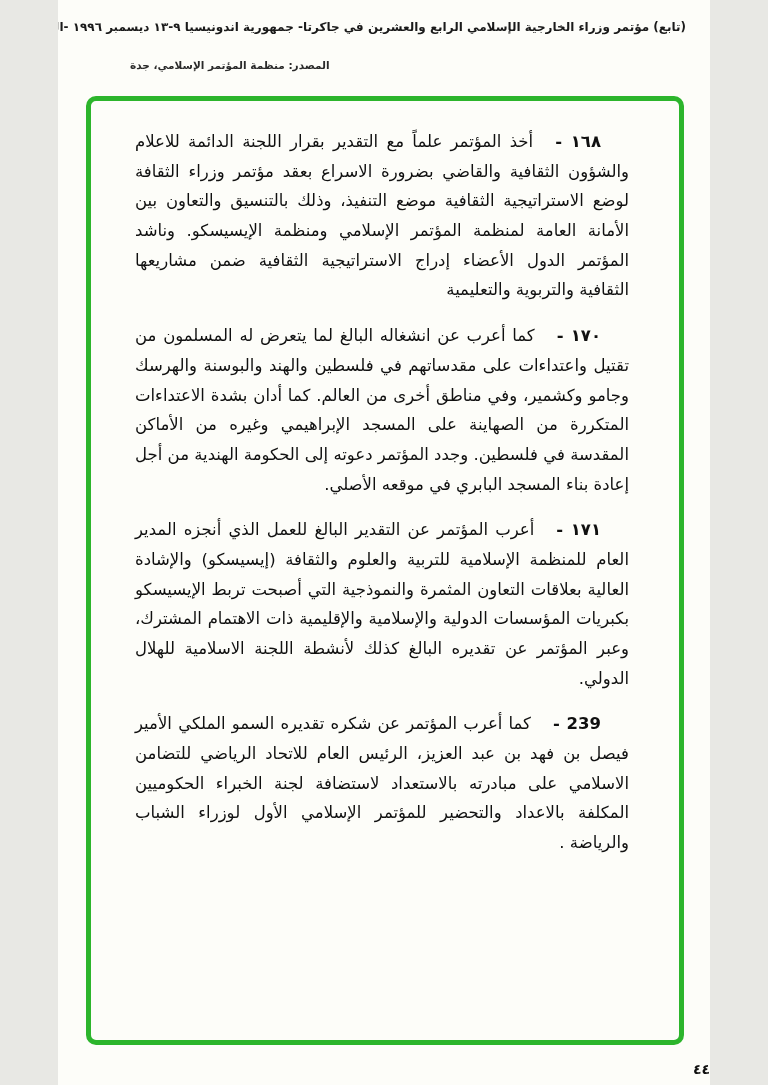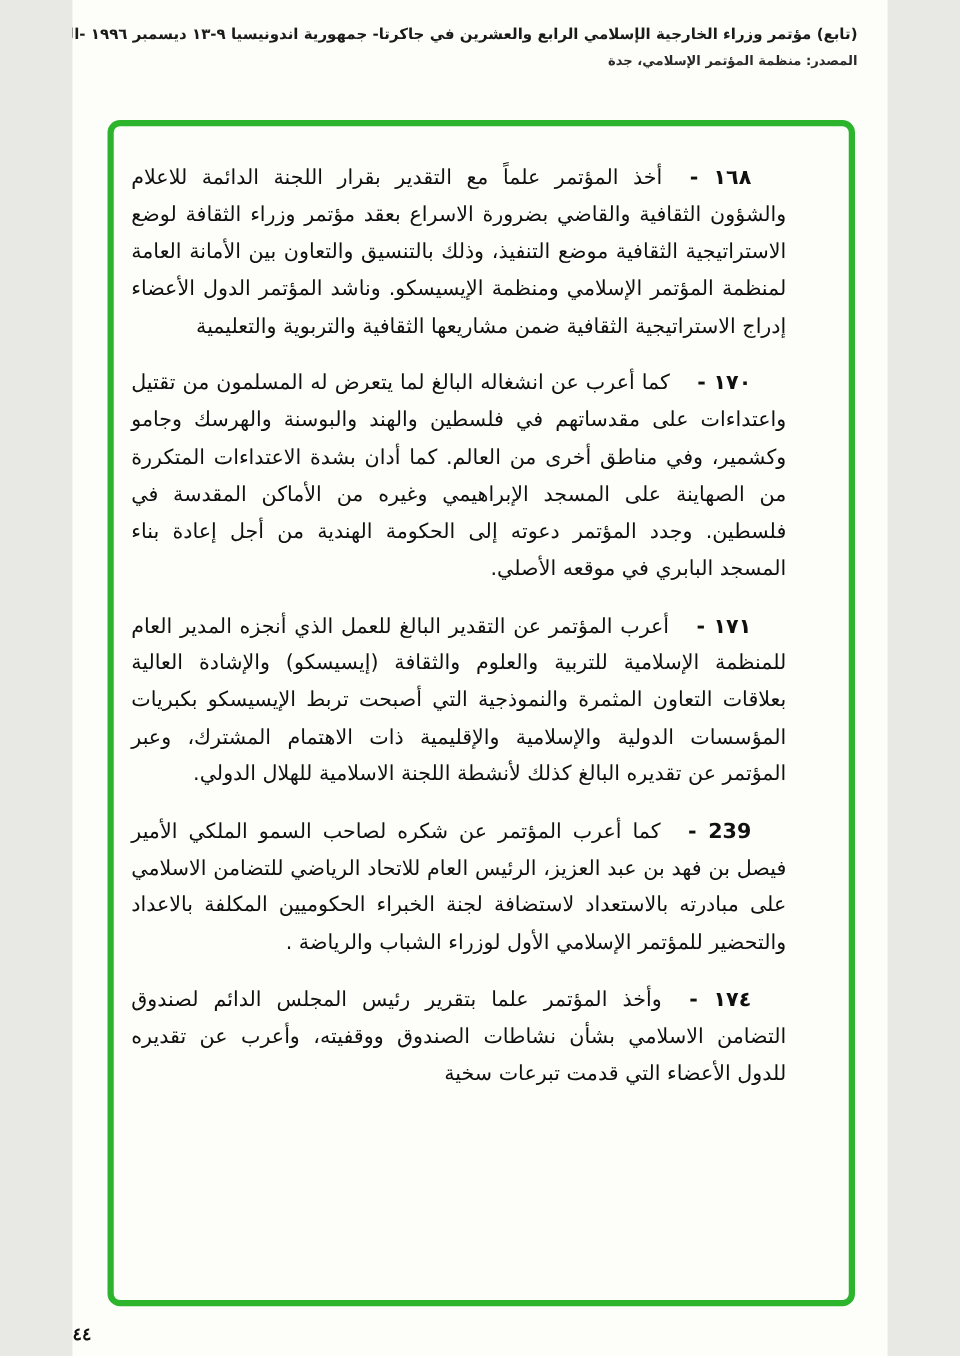--- a/index.html
+++ b/index.html
@@ -26,39 +26,39 @@
     color: #1a1a1a;
   }
   .header-line1 {
     font-size: 12px;
     font-weight: bold;
     text-align: center;
     letter-spacing: 0.2px;
     white-space: nowrap;
   }
   .header-line2 {
-    margin-top: 9px;
+    margin-top: 25px;
     font-size: 10.5px;
     font-weight: bold;
     direction: rtl;
-    text-align: right;
+    text-align: left;
     padding-left: 48px;
     color: #2a2a2a;
   }
   .content-box {
     position: absolute;
     top: 96px;
     left: 28px;
     right: 26px;
     bottom: 40px;
     border: 5px solid #2cb52c;
     border-radius: 10px;
     background: #fdfdf9;
     box-sizing: border-box;
-    padding: 26px 50px 14px 14px;
+    padding: 26px 50px 14px 44px;
     overflow: hidden;
   }
   .para {
     direction: rtl;
     text-align: justify;
     font-size: 16.5px;
     line-height: 1.8;
     color: #101010;
     margin: 0 0 16px 0;
     text-indent: 28px;
@@ -67,25 +67,24 @@
   .para-num {
     font-weight: bold;
     margin-left: 22px;
     white-space: nowrap;
   }
   .footer {
     position: absolute;
     bottom: 8px;
     left: 0;
     right: 0;
-    text-align: left;
+    text-align: right;
     font-size: 14px;
     font-weight: bold;
     color: #101010;
-    font-family: Liberation Serif, serif;
   }
 </style>
 </head>
 <body>
 
 <div class="page">
 
   <div class="header">
     <div class="header-line1">(تابع) مؤتمر وزراء الخارجية الإسلامي الرابع والعشرين في جاكرتا- جمهورية اندونيسيا ٩-١٣ ديسمبر ١٩٩٦ -البيان الختامي</div>
     <div class="header-line2">المصدر: منظمة المؤتمر الإسلامي، جدة</div>
@@ -100,25 +99,22 @@
 
     <p class="para">
       <span class="para-num">١٧٠ -</span><span class="para-text">كما أعرب عن انشغاله البالغ لما يتعرض له المسلمون من تقتيل واعتداءات على مقدساتهم في فلسطين والهند والبوسنة والهرسك وجامو وكشمير، وفي مناطق أخرى من العالم. كما أدان بشدة الاعتداءات المتكررة من الصهاينة على المسجد الإبراهيمي وغيره من الأماكن المقدسة في فلسطين. وجدد المؤتمر دعوته إلى الحكومة الهندية من أجل إعادة بناء المسجد البابري في موقعه الأصلي.</span>
     </p>
 
     <p class="para">
       <span class="para-num">١٧١ -</span><span class="para-text">أعرب المؤتمر عن التقدير البالغ للعمل الذي أنجزه المدير العام للمنظمة الإسلامية للتربية والعلوم والثقافة (إيسيسكو) والإشادة العالية بعلاقات التعاون المثمرة والنموذجية التي أصبحت تربط الإيسيسكو بكبريات المؤسسات الدولية والإسلامية والإقليمية ذات الاهتمام المشترك، وعبر المؤتمر عن تقديره البالغ كذلك لأنشطة اللجنة الاسلامية للهلال الدولي.</span>
     </p>
 
     <p class="para">
-      <span class="para-num">239 -</span><span class="para-text">كما أعرب المؤتمر عن شكره لصاحب السمو الملكي الأمير فيصل بن فهد بن عبد العزيز، الرئيس العام للاتحاد الرياضي للتضامن الاسلامي على مبادرته بالاستعداد لاستضافة لجنة الخبراء الحكوميين المكلفة بالاعداد والتحضير للمؤتمر الإسلامي الأول لوزراء الشباب والرياضة .</span>
+      <span class="para-num">239 -</span><span class="para-text">كما أعرب المؤتمر عن شكره تقديره السمو الملكي الأمير فيصل بن فهد بن عبد العزيز، الرئيس العام للاتحاد الرياضي للتضامن الاسلامي على مبادرته بالاستعداد لاستضافة لجنة الخبراء الحكوميين المكلفة بالاعداد والتحضير للمؤتمر الإسلامي الأول لوزراء الشباب والرياضة .</span>
     </p>
 
 
-    <p class="para">
-      <span class="para-num">١٧٤ -</span><span class="para-text">وأخذ المؤتمر علما بتقرير رئيس المجلس الدائم لصندوق التضامن الاسلامي بشأن نشاطات الصندوق ووقفيته، وأعرب عن تقديره للدول الأعضاء التي قدمت تبرعات سخية</span>
-    </p>
 
   </div>
 
   <div class="footer">٤٤</div>
 
 </div>
 
 </body></html>

